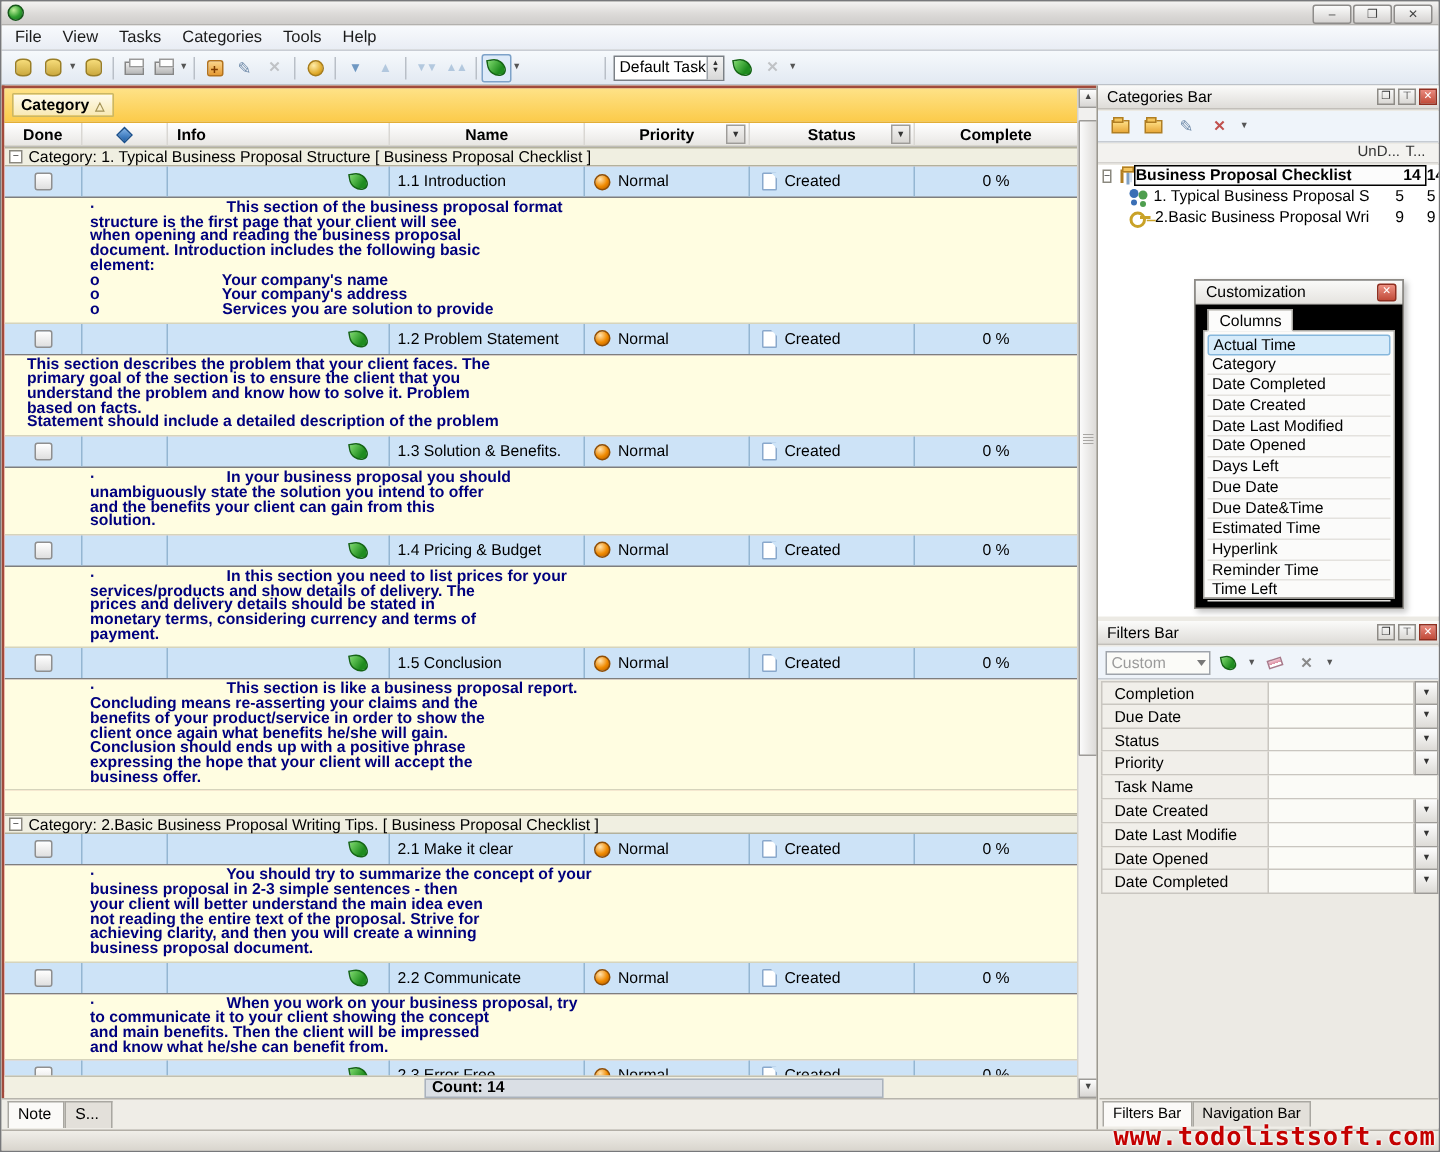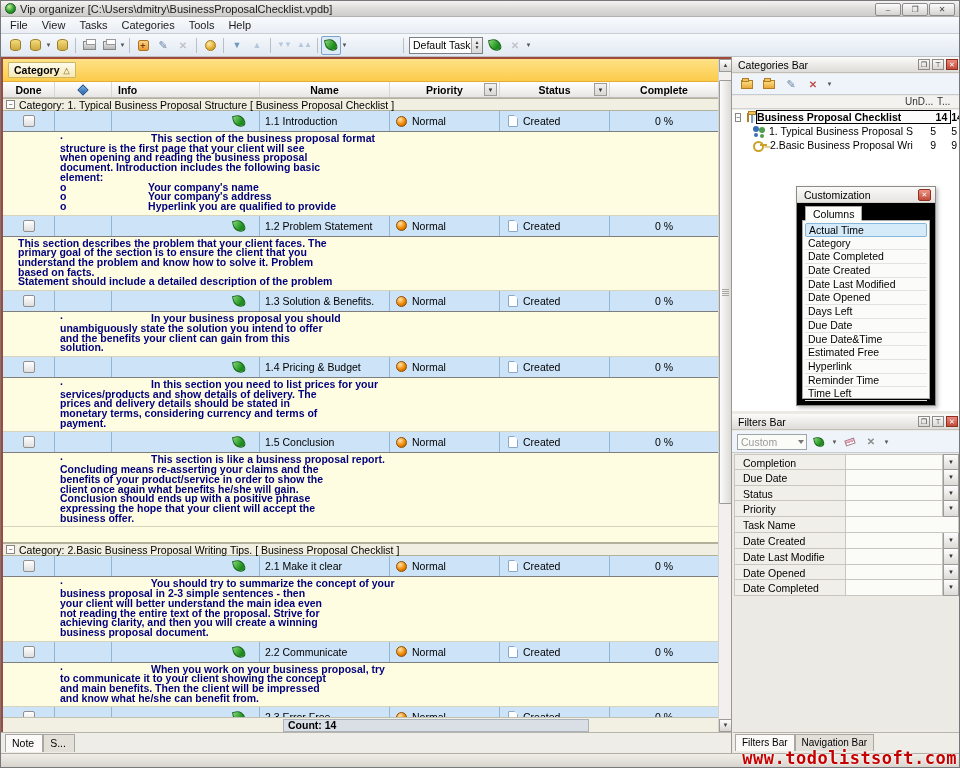--- a/index.html
+++ b/index.html
@@ -168,21 +168,20 @@
   #watermark { position:absolute; right:2px; top:747px; font-family:"DejaVu Sans Mono", monospace; font-weight:bold;
     font-size:17px; color:#C40000; letter-spacing:0.5px; text-shadow:0 0 2px #FFF, 0 0 2px #FFF; z-index:20; }
 </style>
 </head>
 <body>
 
 <div id="app">
 
   <div class="titlebar">
     <span class="appicon"></span>
-    <span class="title-text">Vip organizer [C:\Users\dmitry\BusinessProposalChecklist.vpdb]</span>
     <span class="winbtns">
       <span class="winbtn">–</span>
       <span class="winbtn">❐</span>
       <span class="winbtn">✕</span>
     </span>
   </div>
 
   <div class="menubar" id="menubar">
       <div class="menu-item">File</div>
       <div class="menu-item">View</div>
@@ -356,21 +355,21 @@
           </span>
         </div>
         <div class="desc" style="padding-left: 57px;">
           <div class="desc-line">·                              This section of the business proposal format</div>
           <div class="desc-line">structure is the first page that your client will see</div>
           <div class="desc-line">when opening and reading the business proposal</div>
           <div class="desc-line">document. Introduction includes the following basic</div>
           <div class="desc-line">element:</div>
           <div class="desc-line">o                            Your company's name</div>
           <div class="desc-line">o                            Your company's address</div>
-          <div class="desc-line">o                            Hyperlink you are qualified to provide</div>
+          <div class="desc-line">o                            Services you are solution to provide</div>
         </div>
         <div class="task-row">
           <span class="tc c-done">
             <span class="cb"></span>
           </span>
           <span class="tc c-flag"></span>
           <span class="tc c-info tc-info">
             <span class="leaf"></span>
           </span>
           <span class="tc c-name tc-name">
@@ -738,20 +737,20 @@
     <div id="cust-panel">
         <div class="cust-item sel">Actual Time</div>
         <div class="cust-item">Category</div>
         <div class="cust-item">Date Completed</div>
         <div class="cust-item">Date Created</div>
         <div class="cust-item">Date Last Modified</div>
         <div class="cust-item">Date Opened</div>
         <div class="cust-item">Days Left</div>
         <div class="cust-item">Due Date</div>
         <div class="cust-item">Due Date&amp;Time</div>
-        <div class="cust-item">Estimated Free</div>
+        <div class="cust-item">Estimated Time</div>
         <div class="cust-item">Hyperlink</div>
         <div class="cust-item">Reminder Time</div>
         <div class="cust-item">Time Left</div>
       </div>
   </div>
 
 </div>
 
 </body></html>

